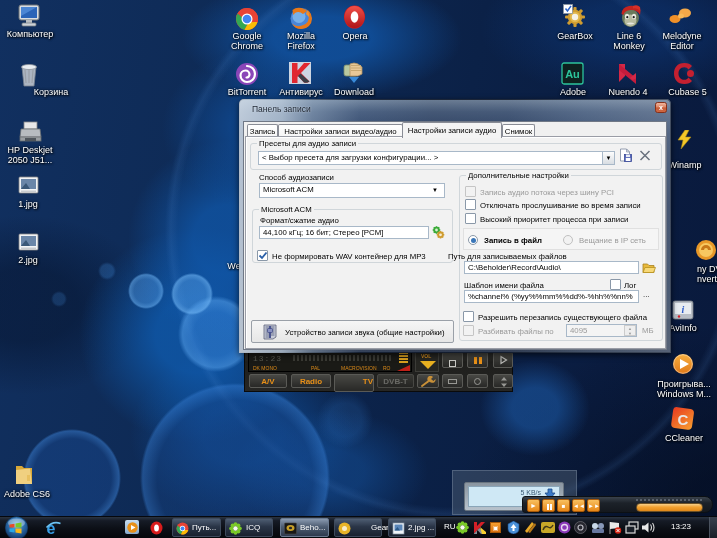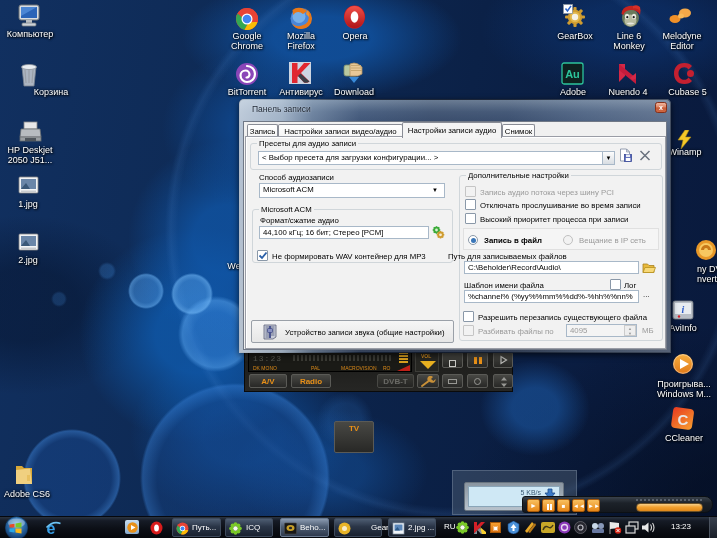--- a/index.html
+++ b/index.html
@@ -220,21 +220,21 @@
 
 <svg style="position:absolute; left:673px; top:62px;" width="23" height="24" viewBox="0 0 23 24">
   <path d="M11.5 1 C4 1 1 6 1 11.5 C1 17 4 22 11.5 22 C15 22 17.5 21 19 19 L15.5 15.5 C14.5 17 13 17.8 11.5 17.8 C7 17.8 5.5 14.5 5.5 11.5 C5.5 8.5 7 5.2 11.5 5.2 C13 5.2 14.5 6 15.5 7.5 L19 4 C17.5 2 15 1 11.5 1 Z" fill="#c42030"></path>
   <circle cx="17.5" cy="11.5" r="3.5" fill="#c42030"></circle>
 </svg>
 <div class="lbl" style="left:684px; top:87px;padding-left:7px;">Cubase 5</div>
 
 <svg style="position:absolute; left:676px; top:130px;" width="17" height="19" viewBox="0 0 17 19">
   <path d="M9 0 L2 10 L7 10 L5 19 L15 7 L9.5 7 L13 0 Z" fill="#f4c828" stroke="#a88818" stroke-width=".6"></path>
 </svg>
-<div class="lbl" style="left:685px; top:147px;">Winamp</div>
+<div class="lbl" style="left:685px; top:160px;">Winamp</div>
 
 <svg style="position:absolute; left:696px; top:239px;" width="21" height="22" viewBox="0 0 21 22">
   <circle cx="10" cy="11" r="10" fill="#e89828"></circle>
   <circle cx="10" cy="11" r="7" fill="#f8c860"></circle>
   <path d="M5 11 A5 5 0 0 1 15 11 L12 11 A2 2 0 0 0 8 11 Z" fill="#c87818"></path>
 </svg>
 <div class="lbl" style="left:697px; top:264px; transform:none; text-align:left;">ny DVD<br>nverter ...</div>
 
 <svg style="position:absolute; left:672px; top:299px;" width="22" height="22" viewBox="0 0 22 22">
   <rect x="1" y="2" width="20" height="18" rx="2" fill="#b8bec6" stroke="#787e86" stroke-width=".8"></rect>
@@ -294,21 +294,21 @@
       <span style="position:absolute;left:11px;top:4px;width:2.5px;height:7px;background:#e89018;"></span>
     </div>
   <div style="position:absolute; left:248px; top:2px; width:20px; height:16px; background:linear-gradient(#4a4a46,#262624); border:1px solid #5a5a56; border-radius:2px;">
       <svg width="18" height="14" viewBox="0 0 18 14" style="position:absolute;left:0;top:0;">
         <path d="M7 3.5 L12.5 7 L7 10.5 Z" fill="none" stroke="#b8b8b4" stroke-width="1.2"></path>
       </svg>
     </div>
 
   <div style="position:absolute; left:4px; top:24px; width:38px; height:14px; background:linear-gradient(#48484four,#28282six); background:linear-gradient(#484844,#282826); border:1px solid #5a5a56; border-radius:2px; color:#e89018; font-size:8px; font-weight:bold; text-align:center; line-height:13px;">A/V</div>
   <div style="position:absolute; left:46px; top:24px; width:40px; height:14px; background:linear-gradient(#484844,#282826); border:1px solid #5a5a56; border-radius:2px; color:#e89018; font-size:8px; font-weight:bold; text-align:center; line-height:13px;">Radio</div>
-  <div style="position:absolute; left:89px; top:24px; width:40px; height:32px; background:linear-gradient(#484844,#282826); border:1px solid #5a5a56; border-radius:2px; color:#e89018; font-size:8px; font-weight:bold; text-align:center; line-height:13px;margin-top:47px;">TV</div>
+  <div style="position:absolute; left:89px; top:24px; width:40px; height:18px; background:linear-gradient(#484844,#282826); border:1px solid #5a5a56; border-radius:2px; color:#e89018; font-size:8px; font-weight:bold; text-align:right; line-height:13px;">TV</div>
   <div style="position:absolute; left:132px; top:24px; width:37px; height:14px; background:linear-gradient(#3a3a36,#242422); border:1px solid #484844; border-radius:2px; color:#6a6a66; font-size:8px; font-weight:bold; text-align:center; line-height:13px;">DVB-T</div>
   <div style="position:absolute; left:172px; top:24px; width:22px; height:14px; background:linear-gradient(#484844,#282826); border:1px solid #5a5a56; border-radius:2px;">
     <svg width="20" height="12" viewBox="0 0 20 12" style="position:absolute; left:1px; top:1px;">
         <path d="M3 10 L9 5.5" stroke="#c89038" stroke-width="2" stroke-linecap="round"></path>
         <path d="M9.5 5.5 A3.2 3.2 0 1 1 14 1 L12 3 L14.5 5 L16.5 3 A3.2 3.2 0 0 1 12 6.5" fill="#c89038"></path>
       </svg>
   </div>
   <div style="position:absolute; left:197px; top:24px; width:21px; height:14px; background:linear-gradient(#484844,#282826); border:1px solid #5a5a56; border-radius:2px;">
     <span style="position:absolute; left:5px; top:4px; width:9px; height:5px; border:1px solid #989894;"></span>
   </div>

